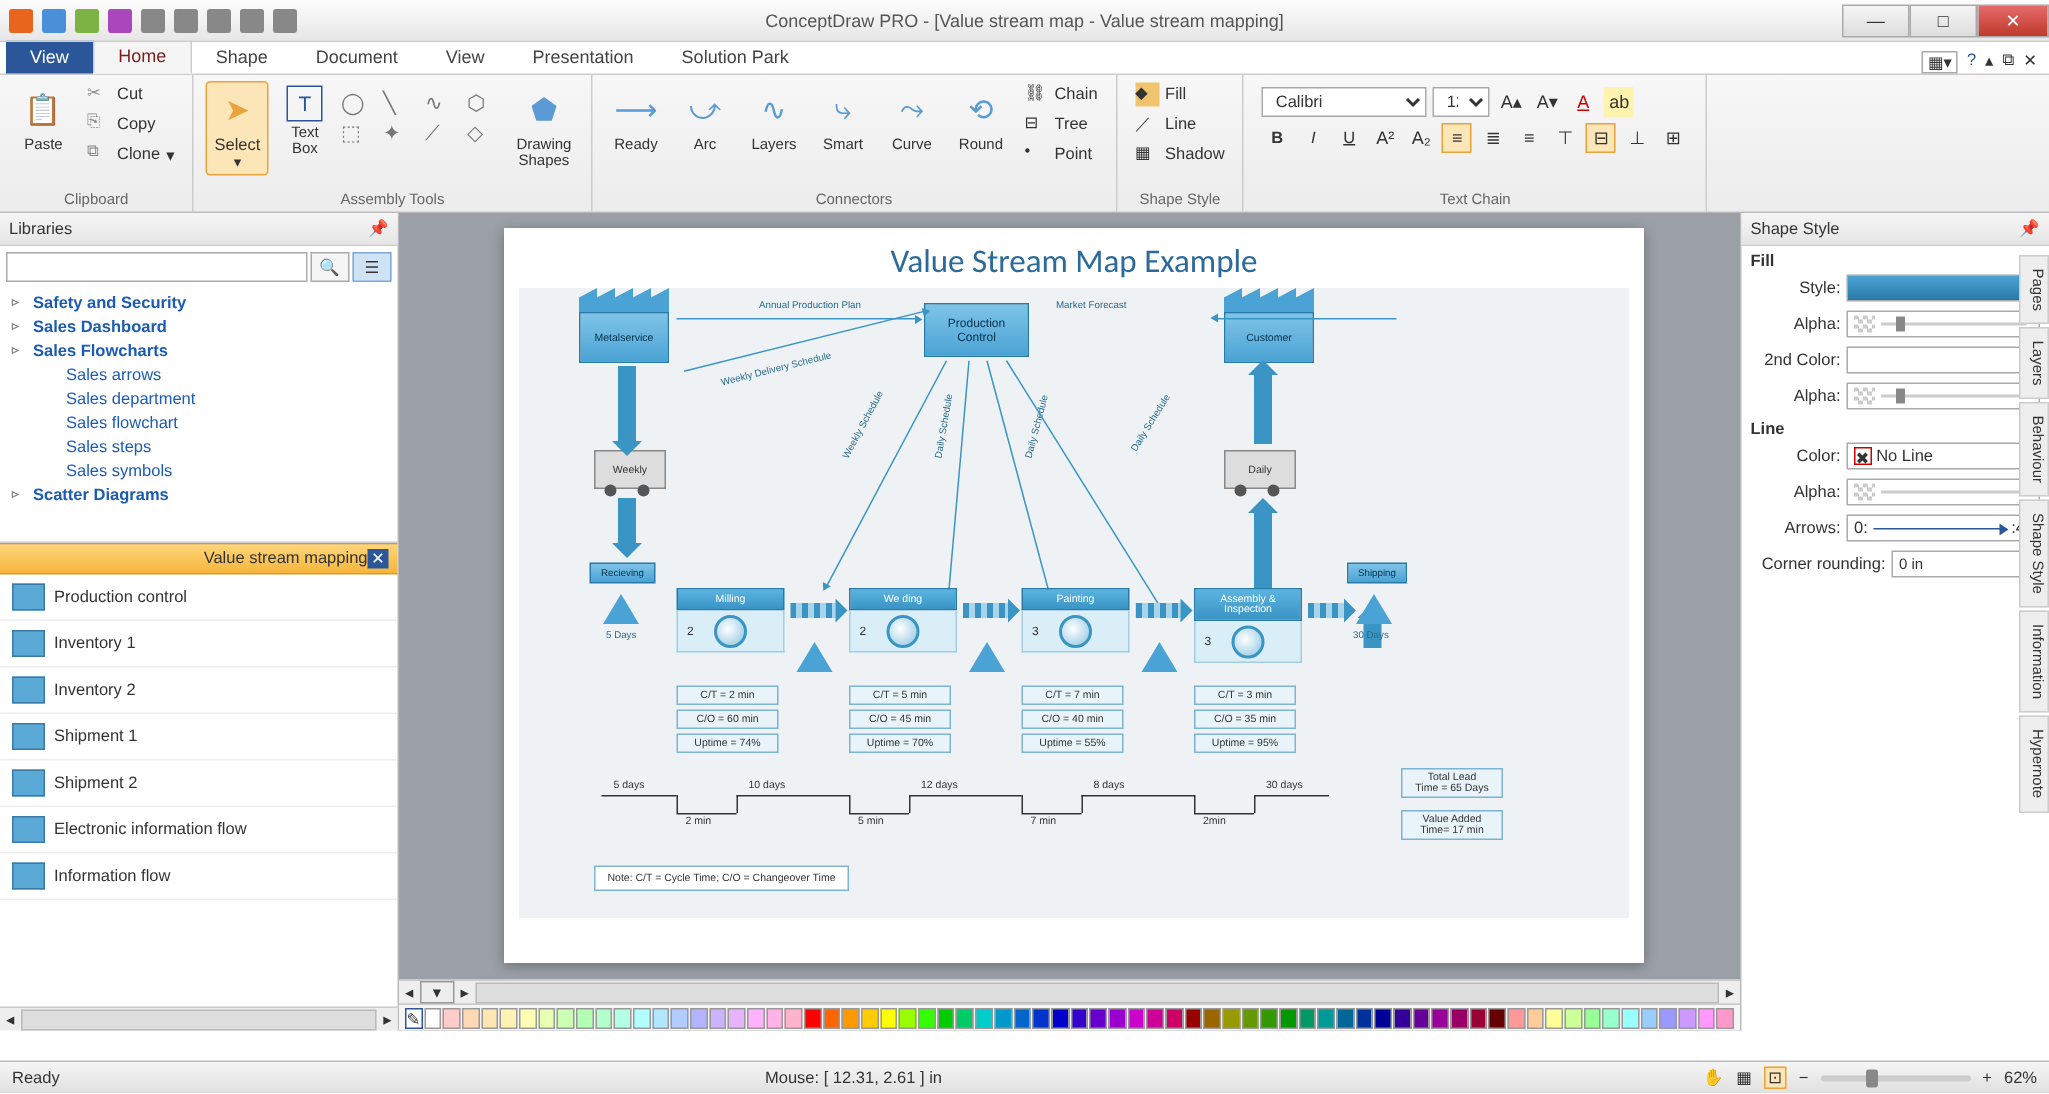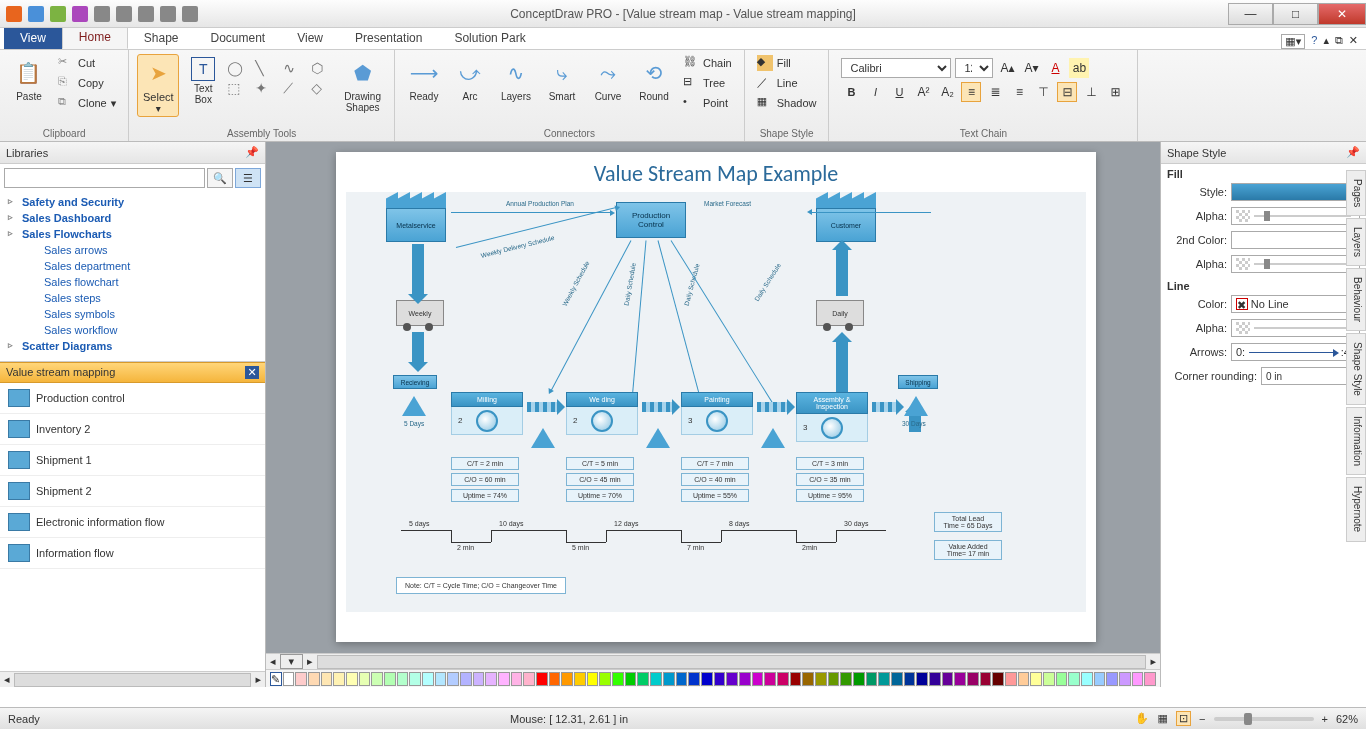--- a/index.html
+++ b/index.html
@@ -41,21 +41,21 @@
 .search-row{display:flex;padding:4px;gap:2px}
 .search-row input{flex:1;border:1px solid #aaa;height:20px;padding:0 4px}
 .search-row .sbtn{width:26px;height:20px;border:1px solid #aaa;background:#f5f5f5;display:flex;align-items:center;justify-content:center;cursor:pointer}
 .search-row .sbtn.active{background:#cfe3f5;border-color:#7da7d9}
 .tree{flex:0 0 170px;overflow-y:auto;padding:2px 4px;border-bottom:1px solid #ccc}
 .tree-item{padding:2px 4px 2px 18px;color:#1b5bb3;cursor:pointer;font-size:11px;position:relative}
 .tree-item.bold{font-weight:bold;padding-left:18px}
 .tree-item.child{padding-left:40px}
 .tree-item::before{content:"▹";position:absolute;left:4px;color:#888;font-size:9px}
 .tree-item.child::before{content:""}
-.lib-title{background:linear-gradient(#ffd67a,#f5b53c);padding:3px 6px;font-size:11px;color:#333;display:flex;justify-content:space-between;border-top:1px solid #d89a2b;border-bottom:1px solid #d89a2b}
+.lib-title{background:linear-gradient(#ffd67a,#f5b53c);padding:3px 6px;font-size:11px;color:#333;display:flex;justify-content:flex-end;border-top:1px solid #d89a2b;border-bottom:1px solid #d89a2b}
 .shapes{flex:1;overflow-y:auto}
 .shape-row{display:flex;align-items:center;gap:6px;padding:6px 8px;border-bottom:1px solid #eee;cursor:pointer}
 .shape-row .sico{width:22px;height:18px;background:#5aa9d6;border:1px solid #3a7aa5}
 .canvas-area{flex:1;background:#9aa0a6;position:relative;overflow:hidden}
 .canvas{position:absolute;left:70px;top:10px;width:760px;height:490px;background:#fff;box-shadow:0 2px 8px rgba(0,0,0,.3)}
 .canvas-inner{position:absolute;left:10px;top:40px;right:10px;bottom:30px;background:#eef2f5}
 .canvas-title{position:absolute;top:8px;left:0;right:0;text-align:center;font-size:22px;color:#2b6a9a;font-family:Calibri,sans-serif}
 .vsm-box{position:absolute;background:linear-gradient(#7fc4e8,#4aa3d4);border:1px solid #2a7aa8;color:#06304a;font-size:8px;display:flex;align-items:center;justify-content:center;text-align:center;padding:2px}
 .vsm-factory{position:absolute;width:60px;height:50px}
 .vsm-factory::before{content:"";position:absolute;top:0;left:0;right:0;height:16px;background:#4aa3d4;clip-path:polygon(0 100%,0 40%,20% 0,20% 40%,40% 0,40% 40%,60% 0,60% 40%,80% 0,80% 40%,100% 0,100% 100%)}
@@ -299,31 +299,34 @@
     </div>
     <div class="tree" id="lib-tree">
         <div class="tree-item bold">Safety and Security</div>
         <div class="tree-item bold">Sales Dashboard</div>
         <div class="tree-item bold">Sales Flowcharts</div>
         <div class="tree-item child">Sales arrows</div>
         <div class="tree-item child">Sales department</div>
         <div class="tree-item child">Sales flowchart</div>
         <div class="tree-item child">Sales steps</div>
         <div class="tree-item child">Sales symbols</div>
-        <div class="tree-item child">Sales workflow</div>
         <div class="tree-item bold">Scatter Diagrams</div>
       </div>
     <div class="lib-title">
       <span>Value stream mapping</span>
         <span style="background:#2b579a;color:#fff;width:14px;text-align:center">✕</span>
     </div>
     <div class="shapes" id="shapes-list">
         <div class="shape-row">
           <div class="sico"></div>
           <span>Production control</span>
+        </div>
+        <div class="shape-row">
+          <div class="sico"></div>
+          <span>Inventory 1</span>
         </div>
         <div class="shape-row">
           <div class="sico"></div>
           <span>Inventory 2</span>
         </div>
         <div class="shape-row">
           <div class="sico"></div>
           <span>Shipment 1</span>
         </div>
         <div class="shape-row">

